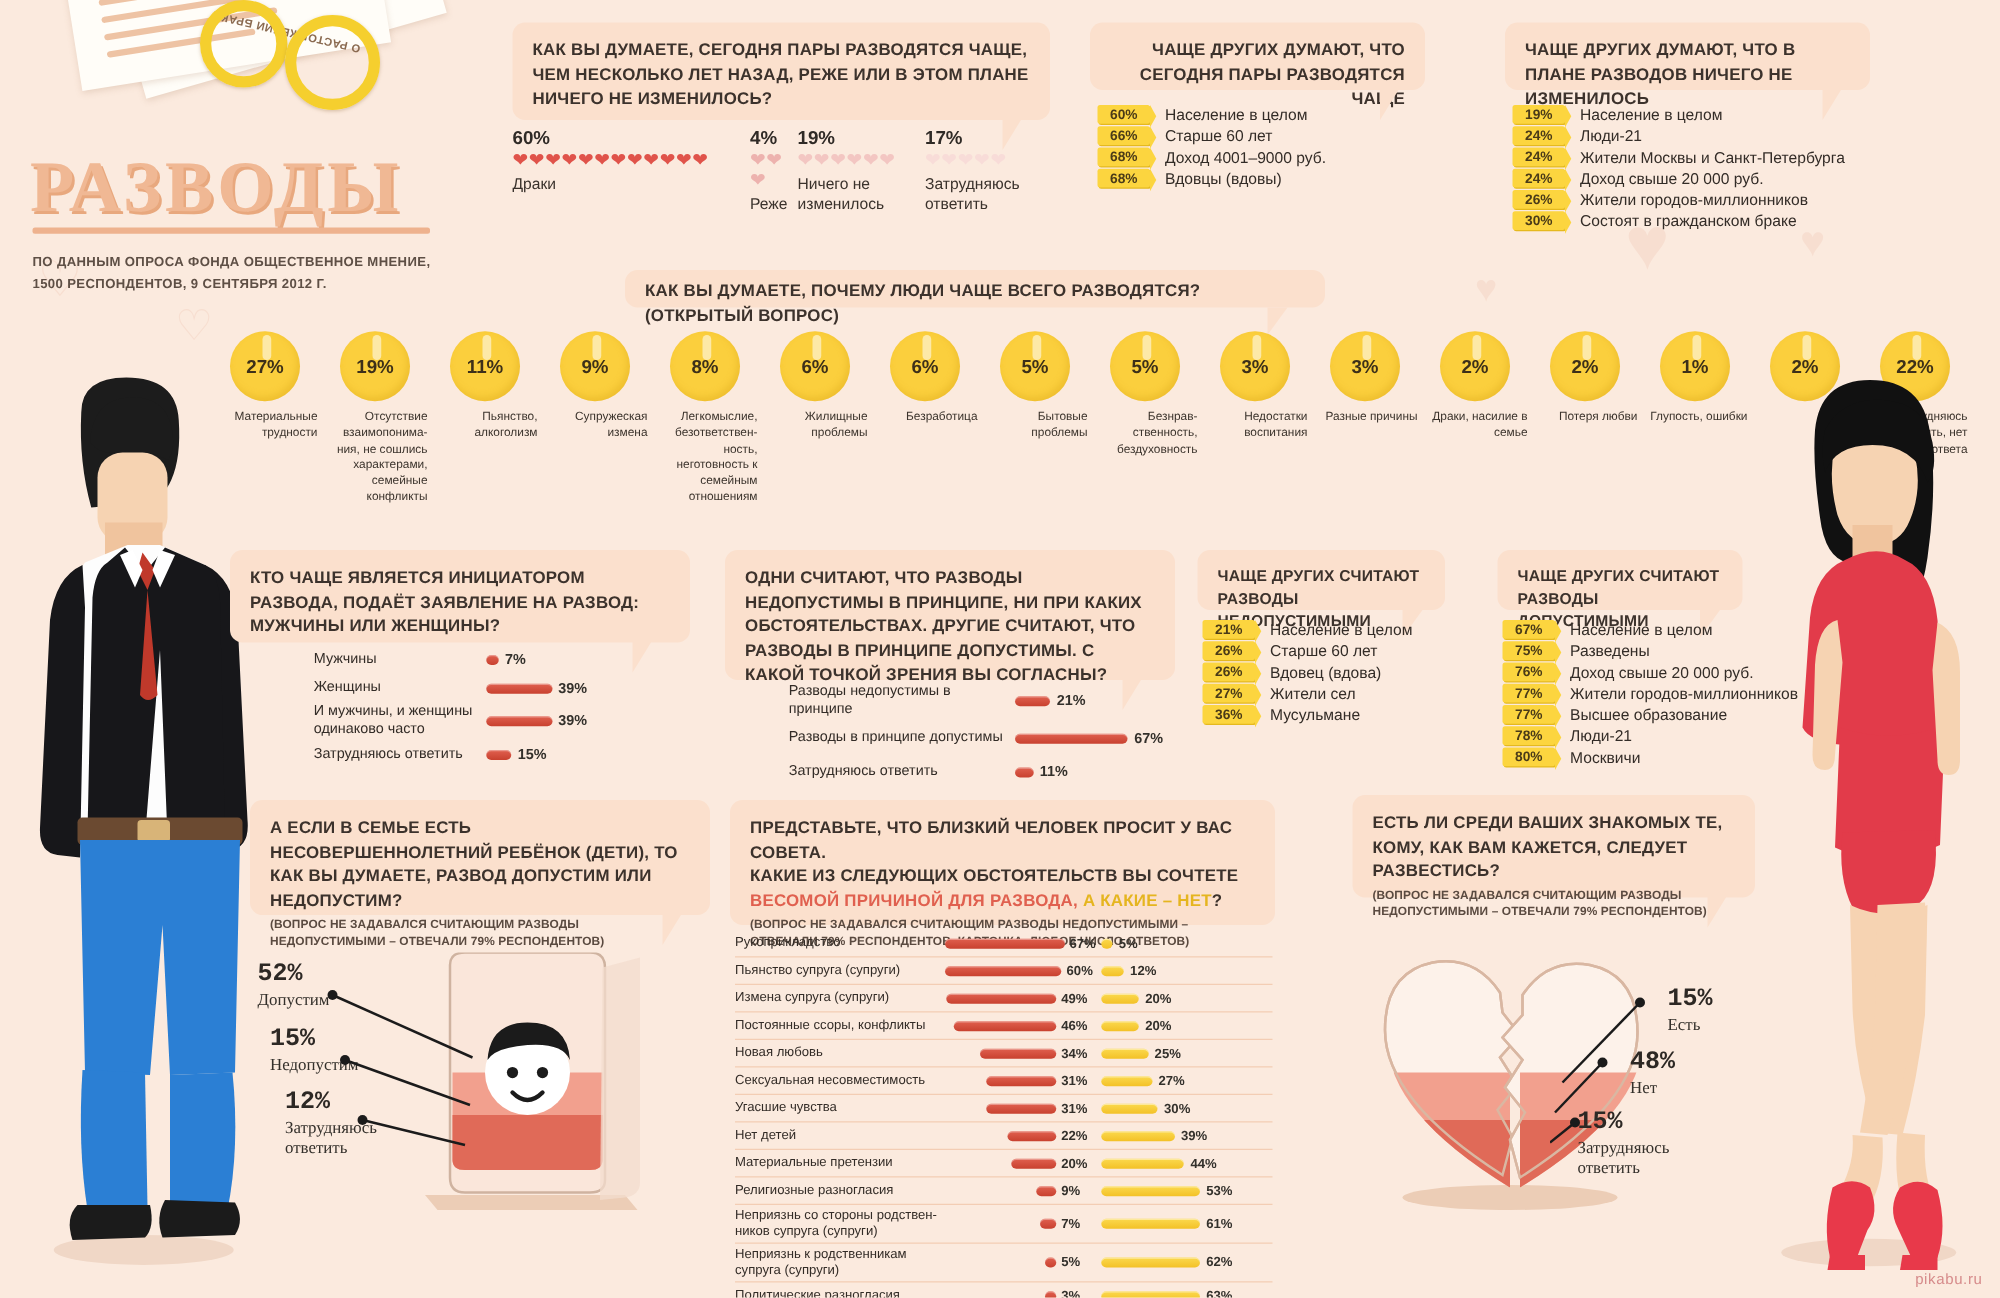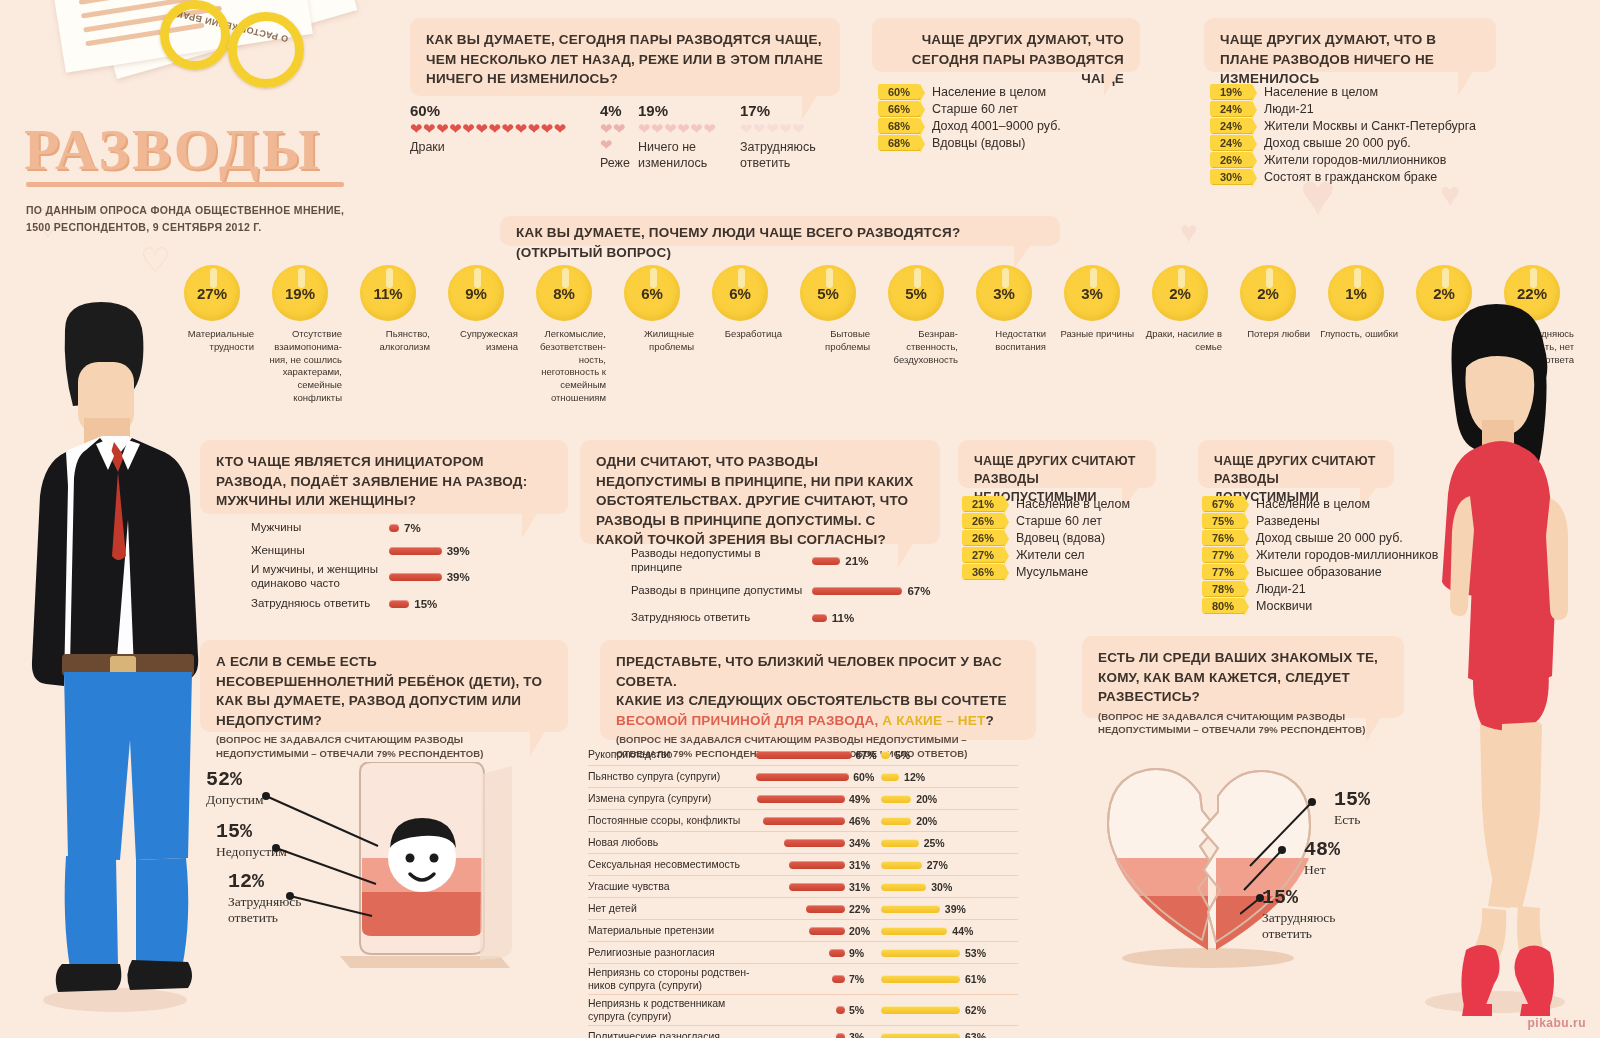--- a/index.html
+++ b/index.html
@@ -142,21 +142,21 @@
   .man{position:absolute;left:10px;top:300px;width:210px;height:720px;}
   .woman{position:absolute;left:1390px;top:300px;width:210px;height:720px;}
 
   
   .callout{position:absolute;}
   .callout .cp{font-family:Liberation Mono, monospace;font-size:20px;font-weight:700;color:#2d2824;line-height:1;}
   .callout .cl{font-family:"Liberation Serif",serif;font-size:13.5px;color:#34302b;line-height:1.2;margin-top:2px;}
 
   .watermark{
     position:absolute;right:14px;bottom:8px;
-    font-size:12px;font-weight:700;color:#d68b8b;letter-spacing:.5px;
+    font-size:12px;font-weight:400;color:#d68b8b;letter-spacing:.5px;
   }
   .bg-heart{position:absolute;color:#f7ded0;pointer-events:none;}
 </style>
 </head>
 <body>
 
 <div id="root">
 
   <div class="bg-heart" style="left:30px;top:200px;font-size:40px;">♡</div>
   <div class="bg-heart" style="left:140px;top:240px;font-size:34px;">♡</div>
@@ -424,21 +424,21 @@
       <path d="M112 424 l38-2 q4 56-8 104 q-12 48-22 82 l-22-2 q10-58 12-98z" fill="#f6d3b2"></path>
       <path d="M92 608 l24 2 q2 34-10 54 q-14 22-26 14 q-8-8 2-26 q12-22 10-44z" fill="#f6d3b2"></path>
       <path d="M128 606 l22 2 q-2 38 10 56 q8 14 0 22 q-12 10-24-12 q-12-24-8-68z" fill="#f6d3b2"></path>
       <path d="M76 650 q16-10 30 0 q8 20-2 34 l-10 26 q-12 6-20-4 q-6-26 2-56z" fill="#e8394a"></path>
       <path d="M130 650 q16-10 30 2 q8 30 0 54 q-10 10-20 2 l-12-26 q-8-16 2-32z" fill="#e8394a"></path>
       <path d="M74 704 l28 0 l0 12 l-30 0z" fill="#e8394a"></path>
       <path d="M132 704 l28 0 l0 12 l-30 0z" fill="#e8394a"></path>
     </svg>
   </div>
 
-  <div class="bubble" style="left:200px;top:440px;width:368px;height:74px;">
+  <div class="bubble" style="left:184px;top:440px;width:368px;height:74px;">
     <div class="q">КТО ЧАЩЕ ЯВЛЯЕТСЯ ИНИЦИАТОРОМ РАЗВОДА, ПОДАЁТ ЗАЯВЛЕНИЕ НА РАЗВОД: МУЖЧИНЫ ИЛИ ЖЕНЩИНЫ?</div>
     <div class="tail" style="right:30px;bottom:-24px;"></div>
   </div>
   <div class="barlist" id="bars-initiator" style="left:204px;top:518px;width:370px;">
       <div class="bl-row">
         <div class="bl-name" style="width:130px">Мужчины</div>
         <div class="bar-red" style="width:10px;margin-left:8px"></div>
         <div class="bl-val">7%</div>
       </div>
       <div class="bl-row">
@@ -577,21 +577,21 @@
   </div>
   <svg style="position:absolute;left:200px;top:760px;" width="260" height="180">
     <line x1="66" y1="36" x2="178" y2="86" stroke="#1b1b1b" stroke-width="2"></line>
       <circle cx="66" cy="36" r="4" fill="#1b1b1b"></circle>
     <line x1="76" y1="88" x2="176" y2="124" stroke="#1b1b1b" stroke-width="2"></line>
       <circle cx="76" cy="88" r="4" fill="#1b1b1b"></circle>
     <line x1="90" y1="136" x2="172" y2="156" stroke="#1b1b1b" stroke-width="2"></line>
       <circle cx="90" cy="136" r="4" fill="#1b1b1b"></circle>
   </svg>
 
-  <div class="bubble" style="left:600px;top:640px;width:436px;height:100px;">
+  <div class="bubble" style="left:584px;top:640px;width:436px;height:100px;">
     <div class="q">ПРЕДСТАВЬТЕ, ЧТО БЛИЗКИЙ ЧЕЛОВЕК ПРОСИТ У ВАС СОВЕТА.</div>
     <div class="q">КАКИЕ ИЗ СЛЕДУЮЩИХ ОБСТОЯТЕЛЬСТВ ВЫ СОЧТЕТЕ</div>
     <div class="q">
       <span style="color:#e0604f;">ВЕСОМОЙ ПРИЧИНОЙ ДЛЯ РАЗВОДА,</span><span style="color:#e5b51f;"> А КАКИЕ – НЕТ</span><span>?</span>
     </div>
     <div class="sub">(ВОПРОС НЕ ЗАДАВАЛСЯ СЧИТАЮЩИМ РАЗВОДЫ НЕДОПУСТИМЫМИ – ОТВЕЧАЛИ 79% РЕСПОНДЕНТОВ. КАРТОЧКА, ЛЮБОЕ ЧИСЛО ОТВЕТОВ)</div>
   </div>
   <div class="dual" id="dual-chart">
       <div class="d-row">
         <div class="d-name">Рукоприкладство</div>

